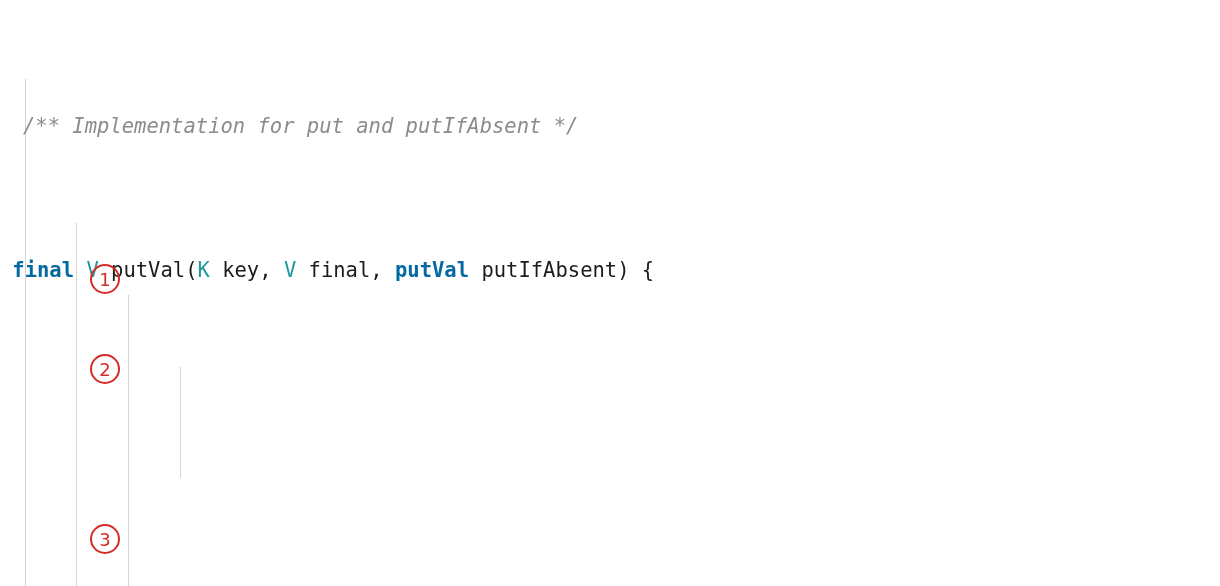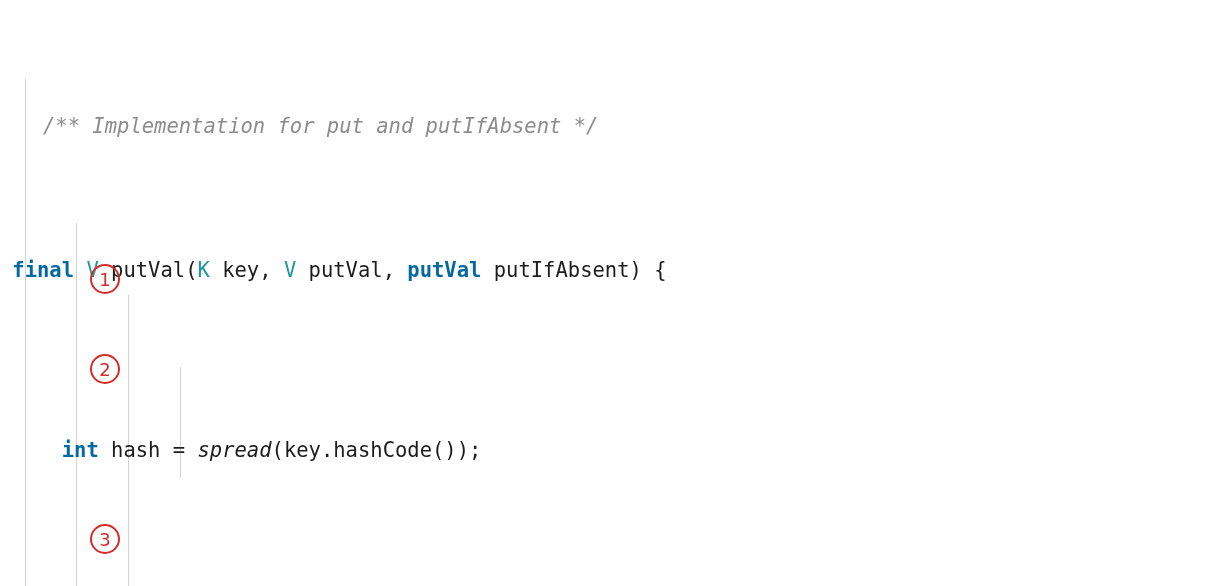--- a/index.html
+++ b/index.html
@@ -61,26 +61,25 @@
 
 <div id="editor">
 
   <div class="guide" style="left:25px;top:79px;height:507px;"></div>
   <div class="guide" style="left:76px;top:223px;height:363px;"></div>
   <div class="guide" style="left:128px;top:295px;height:291px;"></div>
   <div class="guide" style="left:180px;top:367px;height:111px;"></div>
 
   <div class="code">
 
-    <div class="line"><span class="doc" style="margin-left:43px;">/** Implementation for put and putIfAbsent */</span></div>
+    <div class="line"><span class="doc" style="margin-left:23px;">/** Implementation for put and putIfAbsent */</span></div>
 
-    <div class="line"><span class="plain"> </span><span class="kw">final</span><span class="plain"> </span><span class="type">V</span><span class="plain"> </span><span class="plain">putVal(</span><span class="type">K</span><span class="plain"> key, </span><span class="type">V</span><span class="plain"> putVal, </span><span class="kw">putVal</span><span class="plain"> putIfAbsent) {</span></div>
+    <div class="line"><span class="plain"> </span><span class="kw">final</span><span class="plain"> </span><span class="type">V</span><span class="plain"> </span><span class="plain">putVal(</span><span class="type">K</span><span class="plain"> key, </span><span class="type">V</span><span class="plain"> final, </span><span class="kw">putVal</span><span class="plain"> putIfAbsent) {</span></div>
 
 
-    <div class="line"><span class="plain">     </span><span class="kw">int</span><span class="plain"> hash = </span><span class="mcall">spread</span><span class="plain">(key.hashCode());</span></div>
 
     
 
     
 
     
 
     
 
     

